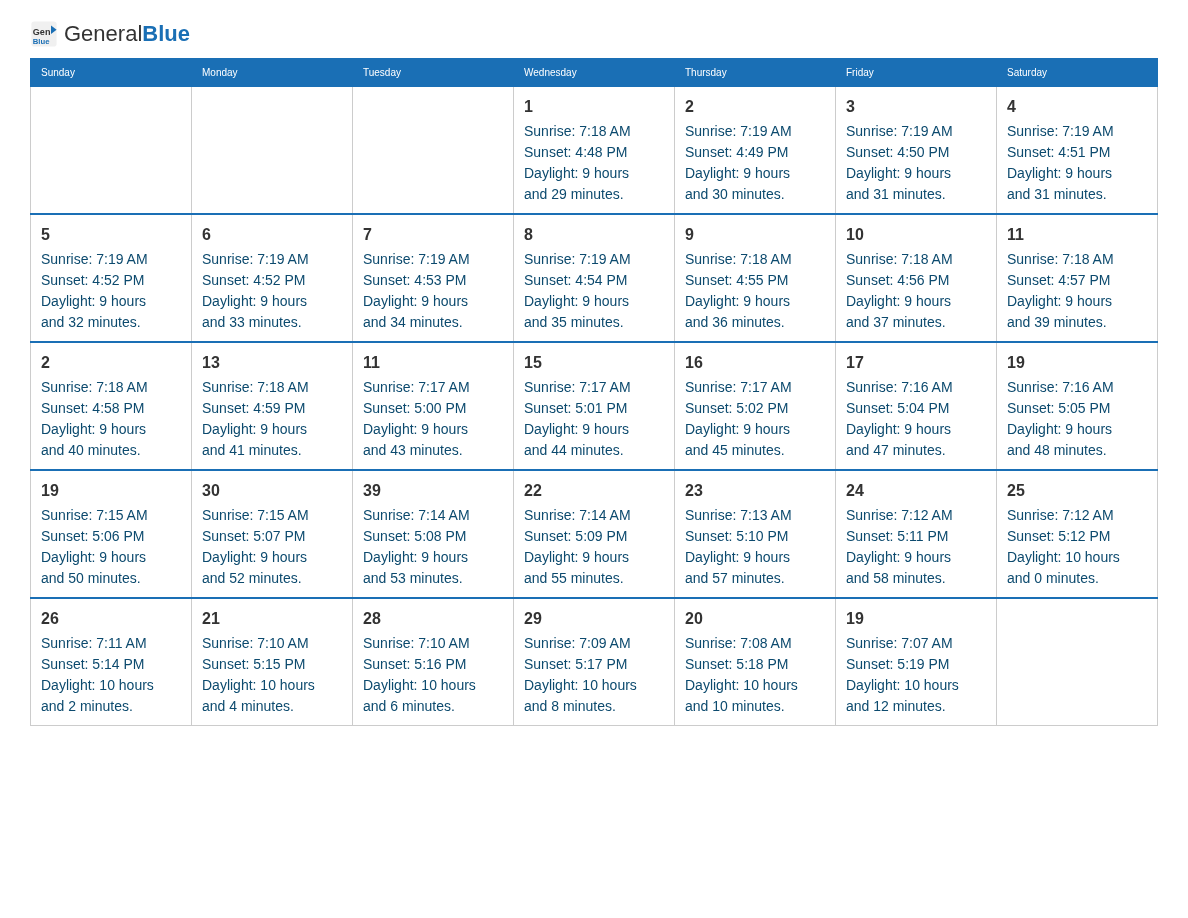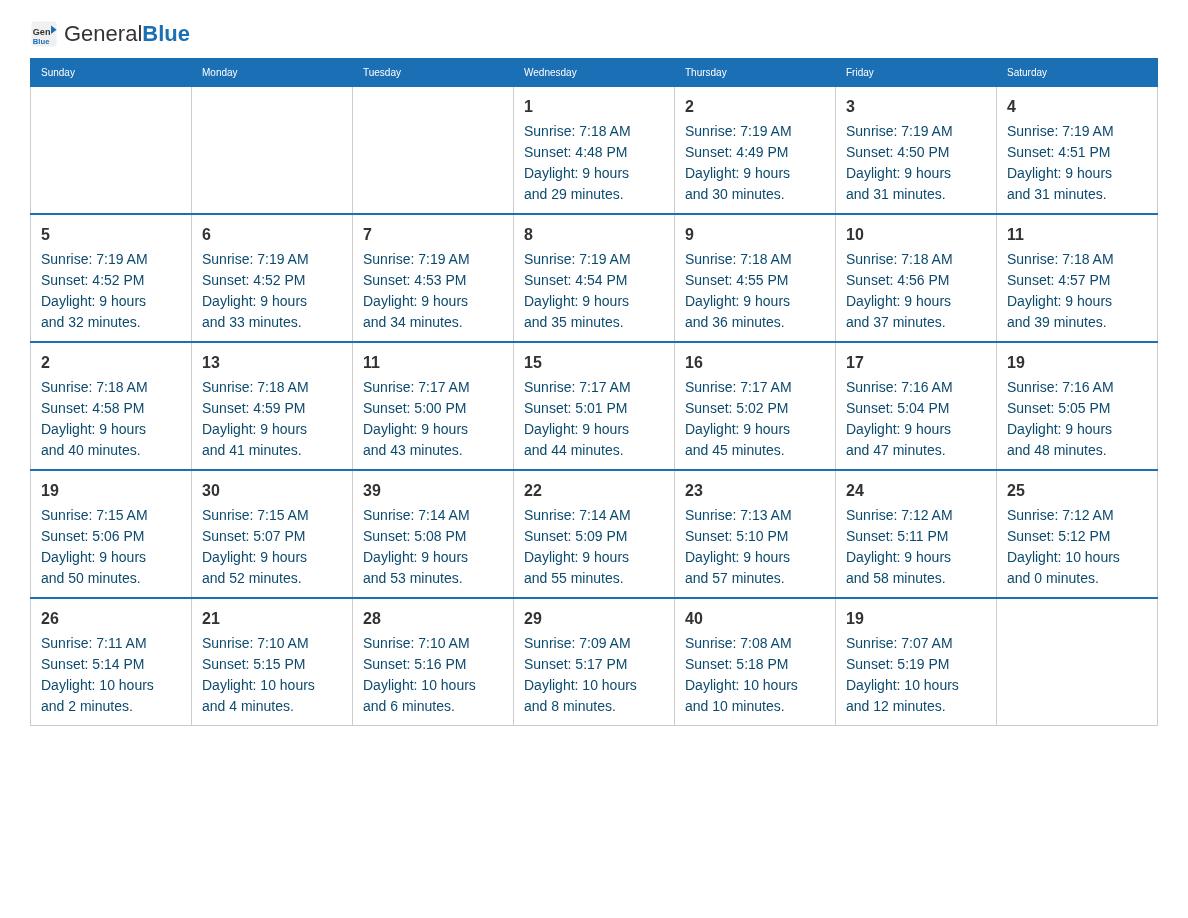--- a/index.html
+++ b/index.html
@@ -241,21 +241,21 @@
         </td>
         <td>
           <span class="day-number">28</span>
           <div class="day-info">Sunrise: 7:10 AM<br>Sunset: 5:16 PM<br>Daylight: 10 hours<br>and 6 minutes.</div>
         </td>
         <td>
           <span class="day-number">29</span>
           <div class="day-info">Sunrise: 7:09 AM<br>Sunset: 5:17 PM<br>Daylight: 10 hours<br>and 8 minutes.</div>
         </td>
         <td>
-          <span class="day-number">40</span>
+          <span class="day-number">20</span>
           <div class="day-info">Sunrise: 7:08 AM<br>Sunset: 5:18 PM<br>Daylight: 10 hours<br>and 10 minutes.</div>
         </td>
         <td>
           <span class="day-number">19</span>
           <div class="day-info">Sunrise: 7:07 AM<br>Sunset: 5:19 PM<br>Daylight: 10 hours<br>and 12 minutes.</div>
         </td>
         <td class="empty-cell"></td>
       </tr>
     </tbody>
 </table>

